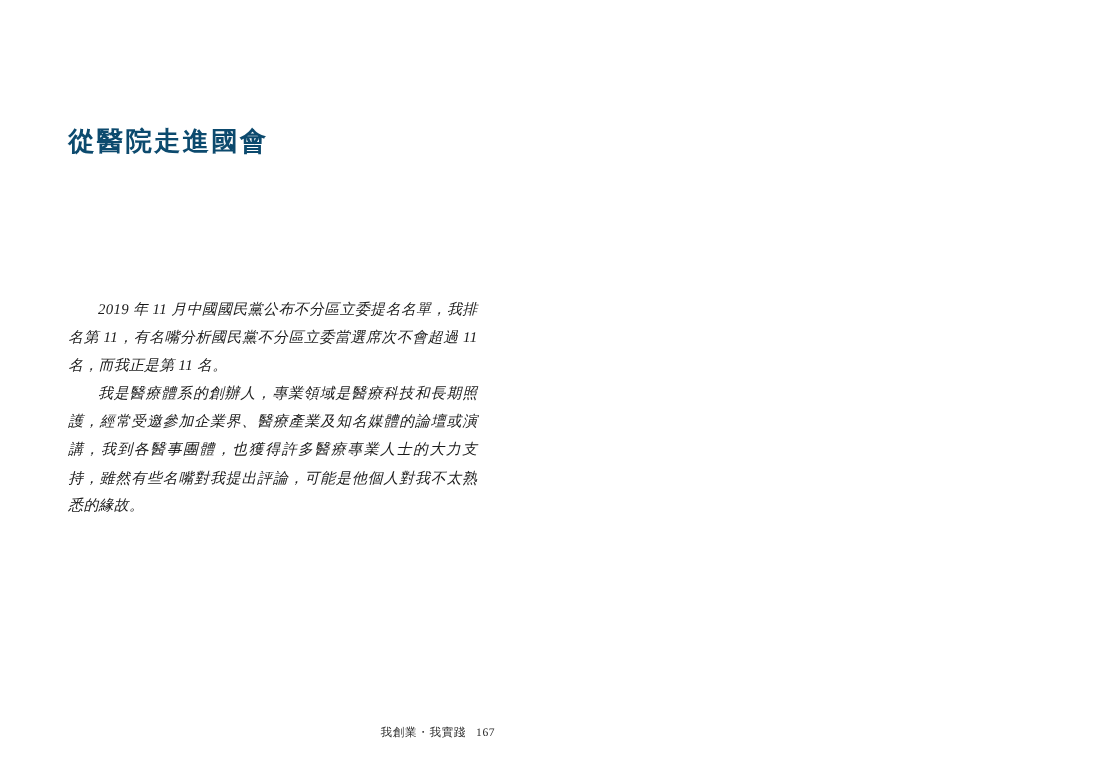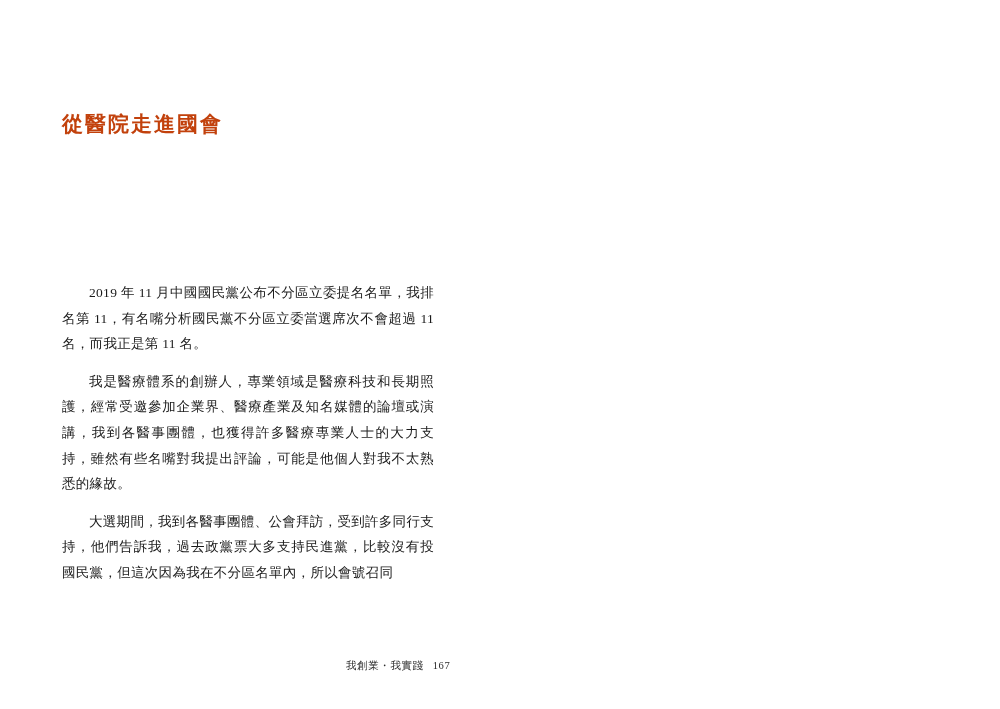--- a/index.html
+++ b/index.html
@@ -31,42 +31,43 @@
 
   
   .page-left {
     padding: 0;
   }
 
   .chapter-title {
     position: absolute;
     left: 62px;
     top: 96px;
-    font-size: 21px;
+    font-size: 24px;
     font-weight: bold;
     letter-spacing: 2px;
-    color: #c2410c;
+    color: #0c4a6e;
     white-space: nowrap;
   }
 
   .body-col-left {
     position: absolute;
     left: 62px;
     top: 268px;
     width: 372px;
   }
 
   p.para {
-    margin: 12px 0 0 0;
+    margin: 0 0 0 0;
     font-size: 13.5px;
     line-height: 25.6px;
     text-align: justify;
     text-justify: inter-ideograph;
     letter-spacing: 0.3px;
     text-indent: 0;
+    font-style: italic;
   }
   p.para.indent {
     text-indent: 27px;
   }
 
   
   .footer {
     position: absolute;
     bottom: 36px;
     font-size: 10.5px;
@@ -87,21 +88,20 @@
 
 <div class="spread">
 
   <div class="page page-left">
 
     <h1 class="chapter-title">從醫院走進國會</h1>
 
     <div class="body-col-left">
       <p class="para indent">2019 年 11 月中國國民黨公布不分區立委提名名單，我排名第 11，有名嘴分析國民黨不分區立委當選席次不會超過 11 名，而我正是第 11 名。</p>
       <p class="para indent">我是醫療體系的創辦人，專業領域是醫療科技和長期照護，經常受邀參加企業界、醫療產業及知名媒體的論壇或演講，我到各醫事團體，也獲得許多醫療專業人士的大力支持，雖然有些名嘴對我提出評論，可能是他個人對我不太熟悉的緣故。</p>
-      <p class="para indent">大選期間，我到各醫事團體、公會拜訪，受到許多同行支持，他們告訴我，過去政黨票大多支持民進黨，比較沒有投國民黨，但這次因為我在不分區名單內，所以會號召同</p>
     </div>
 
     <div class="footer footer-left">
       <span class="btitle">我創業・我實踐</span><span class="pnum">167</span>
     </div>
   </div>
 
   <div class="page page-right">
 
     

